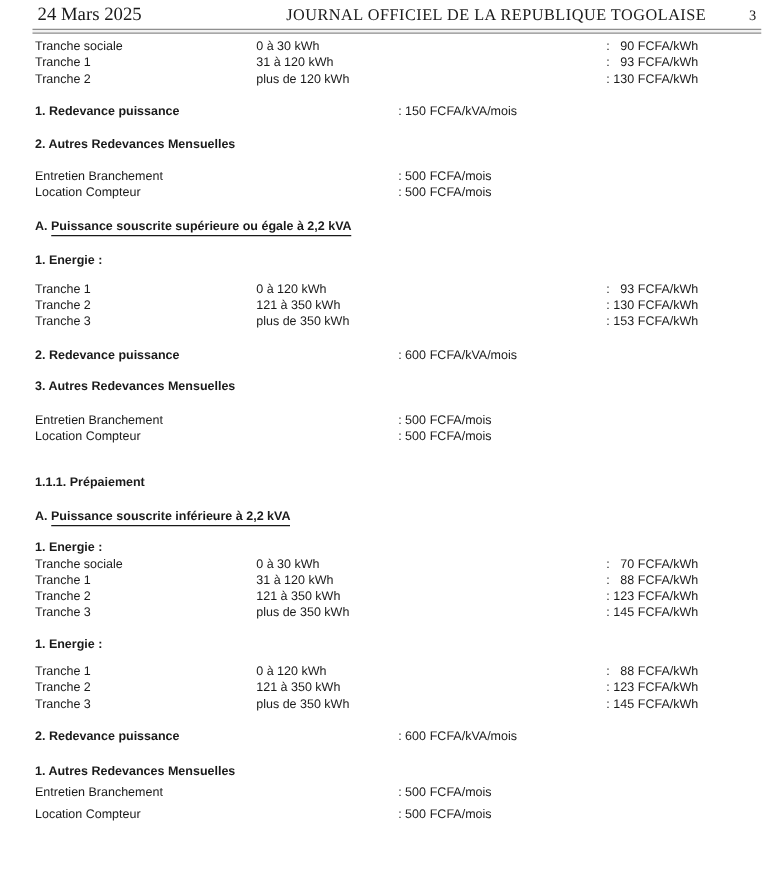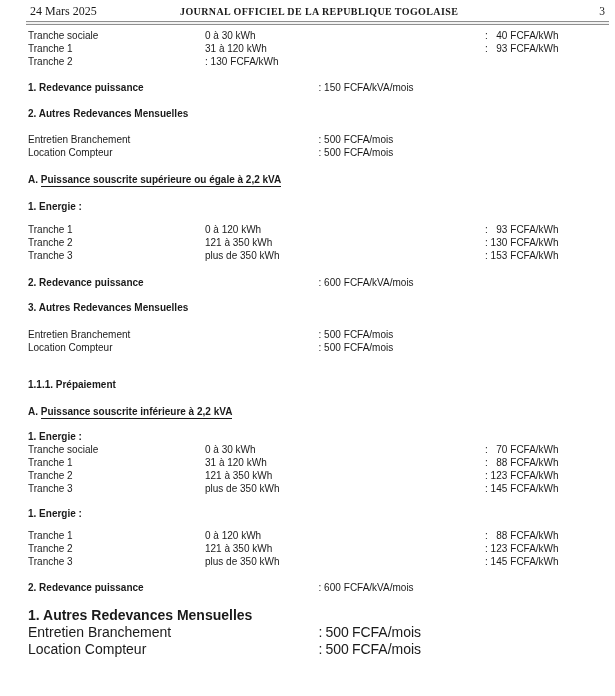--- a/index.html
+++ b/index.html
@@ -8,37 +8,37 @@
     background:#ffffff;color:#1a1a1a;overflow:hidden;
     font-family:"Liberation Sans","DejaVu Sans",sans-serif;
     font-size:10px;line-height:13px;
   }
   
   .header{
     display:grid;grid-template-columns:150px 1fr 40px;align-items:baseline;
     padding:5px 10px 0 30px;
     font-family:"Liberation Serif","DejaVu Serif",serif;
   }
-  .h-date{font-size:12px;}
-  .h-title{font-size:10px;font-weight:bold;text-align:left;letter-spacing:.4px;white-space:nowrap;}
+  .h-date{font-size:15px;}
+  .h-title{font-size:13px;font-weight:normal;text-align:right;letter-spacing:.4px;white-space:nowrap;}
   .h-page{font-size:11.5px;text-align:right;}
   .rule{margin:3px 6px 0 26px;height:2px;border-top:1px solid #8f8f8f;border-bottom:1px solid #8f8f8f;background:#f2f2f2;}
   
   .content{padding:0 6px 0 28px;}
   .row{display:flex;}
   .c1{width:177px;flex-shrink:0;}
   .c2{width:280px;flex-shrink:0;}
   .c3{flex:1;white-space:nowrap;}
   .flex1{flex:1;}
   .b{font-weight:bold;}
   .u{border-bottom:1px solid #1a1a1a;padding-bottom:1px;}
   .sep{margin-right:2px;}
   .num{display:inline-block;min-width:1.75em;text-align:right;}
   .unit{margin-left:3px;}
-  .big{font-size:14px;line-height:17px;}
+  .big{font-size:10px;line-height:17px;}
   .mt4{margin-top:4px;}  .mt9{margin-top:9px;}  .mt10{margin-top:10px;}
   .mt12{margin-top:12px;} .mt13{margin-top:13px;} .mt14{margin-top:14px;}
   .mt24{margin-top:24px;}
 </style>
 </head>
 <body>
 
 <div class="page">
 
   <div class="header">
@@ -47,29 +47,30 @@
     <span class="h-page">3</span>
   </div>
   <div class="rule"></div>
 
   <div class="content">
 
     <div class="mt4">
       <div class="row">
         <span class="c1">Tranche sociale</span>
         <span class="c2">0 à 30 kWh</span>
-        <span class="c3"><span class="sep">:</span><span class="num">40</span><span class="unit">FCFA/kWh</span></span>
+        <span class="c3"><span class="sep">:</span><span class="num">90</span><span class="unit">FCFA/kWh</span></span>
       </div>
       <div class="row">
         <span class="c1">Tranche 1</span>
         <span class="c2">31 à 120 kWh</span>
         <span class="c3"><span class="sep">:</span><span class="num">93</span><span class="unit">FCFA/kWh</span></span>
       </div>
       <div class="row">
         <span class="c1">Tranche 2</span>
+        <span class="c2">plus de 120 kWh</span>
         <span class="c3"><span class="sep">:</span><span class="num">130</span><span class="unit">FCFA/kWh</span></span>
       </div>
     </div>
 
     <div class="row mt13">
       <span class="flex1 b">1. Redevance puissance</span>
       <span class="c3"><span class="sep">:</span><span class="num">150</span><span class="unit">FCFA/kVA/mois</span></span>
     </div>
 
     <div class="b mt13">2. Autres Redevances Mensuelles</div>

